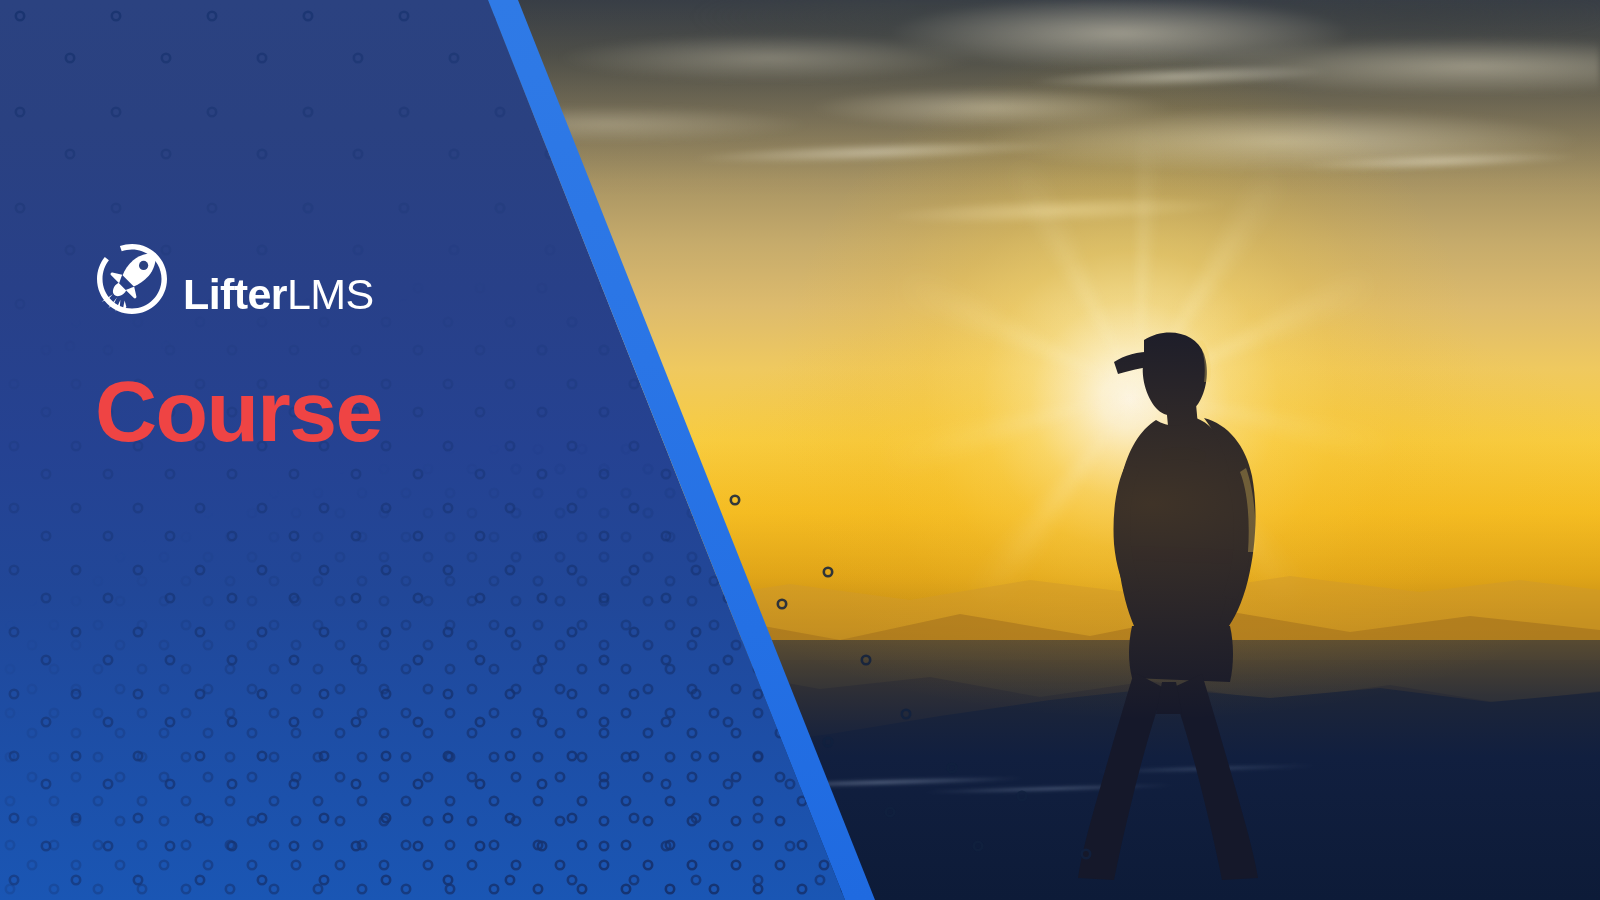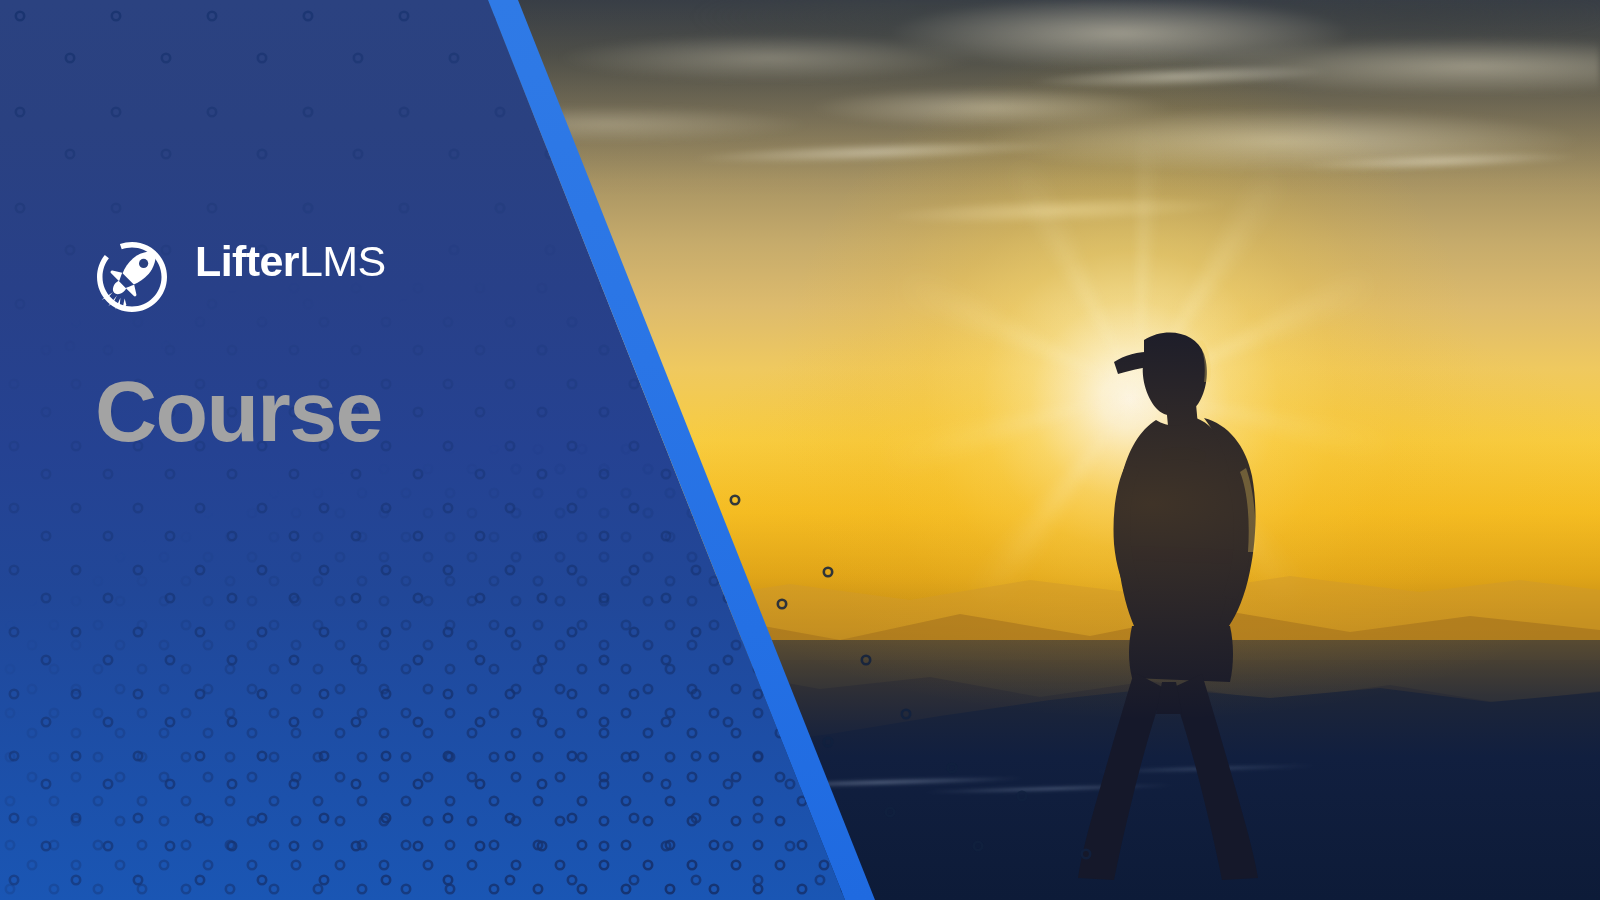--- a/index.html
+++ b/index.html
@@ -179,38 +179,38 @@
   }
   .dots svg { display:block; width:100%; height:100%; }
 
   
   .content {
     position:absolute; left:95px; top:240px;
     width:470px;
   }
 
   .logo-row {
-    display:flex; align-items:flex-start; gap:26px;
+    display:flex; align-items:flex-end; gap:14px;
     height:76px;
   }
   .logo-mark { width:74px; height:74px; flex:0 0 74px; }
   .logo-mark svg { display:block; width:100%; height:100%; }
 
   .logo-word {
     font-size:43px; line-height:1;
     letter-spacing:-.6px;
     color:#ffffff;
     white-space:nowrap;
   }
   .logo-word .lifter { font-weight:700; }
   .logo-word .lms    { font-weight:300; }
 
   .headline {
     margin-top:44px;
-    color:#a3a3a3;
+    color:#ef4444;
     font-size:86px;
     font-weight:700;
     line-height:1.20;
     letter-spacing:-1.6px;
   }
   .headline .ln { display:block; }
 </style>
 </head>
 <body>
 

